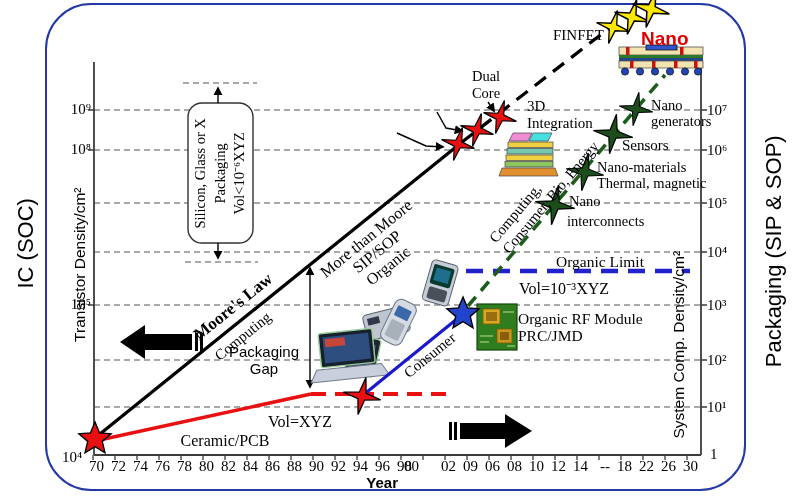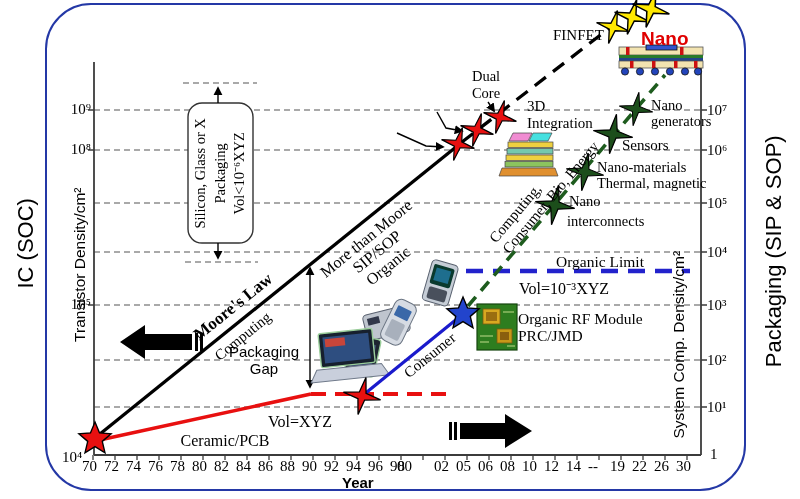--- a/index.html
+++ b/index.html
@@ -4,21 +4,21 @@
 <style>
   html,body{margin:0;padding:0;background:#fff}
   #stage{position:relative;width:800px;height:499px;background:#fff;overflow:hidden;
          font-family:"Liberation Serif",serif;color:#000}
   #frame{position:absolute;left:45px;top:3px;width:697px;height:484px;
          border:2.5px solid #2438A6;border-radius:46px;background:#fff}
   svg{position:absolute;left:0;top:0}
   .t{position:absolute;line-height:1.12;white-space:nowrap;color:#000;z-index:5}
   .c{text-align:center}
   .sans{font-family:"Liberation Sans",sans-serif}
-  .xt{top:458px;width:22px;font-size:15px;text-align:left}
+  .xt{top:458px;width:22px;font-size:15px;text-align:right}
   .yl{left:58px;width:33px;text-align:right;font-size:15px}
   .yr{left:707px;width:34px;font-size:15px}
   .rot{transform-origin:50% 50%}
 </style>
 </head>
 <body>
 
 <div id="stage">
   <div id="frame"></div>
 
@@ -167,21 +167,21 @@
       <use href="#s4" transform="translate(632,17) scale(18) rotate(15)" fill="#FFE800" stroke-width="0.08"></use>
       <use href="#s4" transform="translate(651,9) scale(19) rotate(15)" fill="#FFE800" stroke-width="0.08"></use>
     </g>
   </svg>
 
   <div class="t sans rot c" style="left:-44px;top:231px;width:140px;font-size:22px;transform:rotate(-90deg)">IC (SOC)</div>
   <div class="t sans rot c" style="left:634px;top:239px;width:280px;font-size:22px;transform:rotate(-90deg)">Packaging (SIP &amp; SOP)</div>
 
   <div class="t sans rot c" style="left:-45px;top:256px;width:250px;font-size:15.5px;transform:rotate(-90deg)">Transistor Density/cm²</div>
   <div class="t sans rot c" style="left:549px;top:336px;width:260px;font-size:15.5px;transform:rotate(-90deg)">System Comp. Density/cm²</div>
-  <div class="t sans" style="left:342px;top:475px;width:56px;font-size:15px;font-weight:bold;text-align:left">Year</div>
+  <div class="t sans" style="left:342px;top:475px;width:56px;font-size:15px;font-weight:bold;text-align:right">Year</div>
 
   <div class="t yl" style="top:101px">10⁹</div>
   <div class="t yl" style="top:141px">10⁸</div>
   <div class="t yl" style="top:296px">10⁵</div>
   <div class="t" style="left:62px;top:449px;font-size:15px">10⁴</div>
 
   <div class="t yr" style="top:102px">10⁷</div>
   <div class="t yr" style="top:142px">10⁶</div>
   <div class="t yr" style="top:195px">10⁵</div>
   <div class="t yr" style="top:244px">10⁴</div>
@@ -200,28 +200,28 @@
   <div class="t xt" style="left:236px">84</div>
   <div class="t xt" style="left:258px">86</div>
   <div class="t xt" style="left:280px">88</div>
   <div class="t xt" style="left:302px">90</div>
   <div class="t xt" style="left:324px">92</div>
   <div class="t xt" style="left:346px">94</div>
   <div class="t xt" style="left:368px">96</div>
   <div class="t xt" style="left:390px">98</div>
   <div class="t xt" style="left:397px">00</div>
   <div class="t xt" style="left:434px">02</div>
-  <div class="t xt" style="left:456px">05</div>
+  <div class="t xt" style="left:456px">09</div>
   <div class="t xt" style="left:478px">06</div>
   <div class="t xt" style="left:500px">08</div>
   <div class="t xt" style="left:522px">10</div>
   <div class="t xt" style="left:544px">12</div>
   <div class="t xt" style="left:566px">14</div>
   <div class="t xt" style="left:588px">--</div>
-  <div class="t xt" style="left:610px">19</div>
+  <div class="t xt" style="left:610px">18</div>
   <div class="t xt" style="left:632px">22</div>
   <div class="t xt" style="left:654px">26</div>
   <div class="t xt" style="left:676px">30</div>
 
   <div class="t rot c" style="left:173px;top:297px;width:120px;font-size:17px;font-weight:600;transform:rotate(-39deg)">Moore's Law</div>
   <div class="t rot c" style="left:193px;top:328px;width:100px;font-size:15px;transform:rotate(-39deg)">Computing</div>
   <div class="t rot c" style="left:297px;top:226px;width:160px;font-size:16px;line-height:1.08;transform:rotate(-39deg)">
     <div>More than Moore</div>
     <div>SIP/SOP</div>
     <div>Organic</div>

